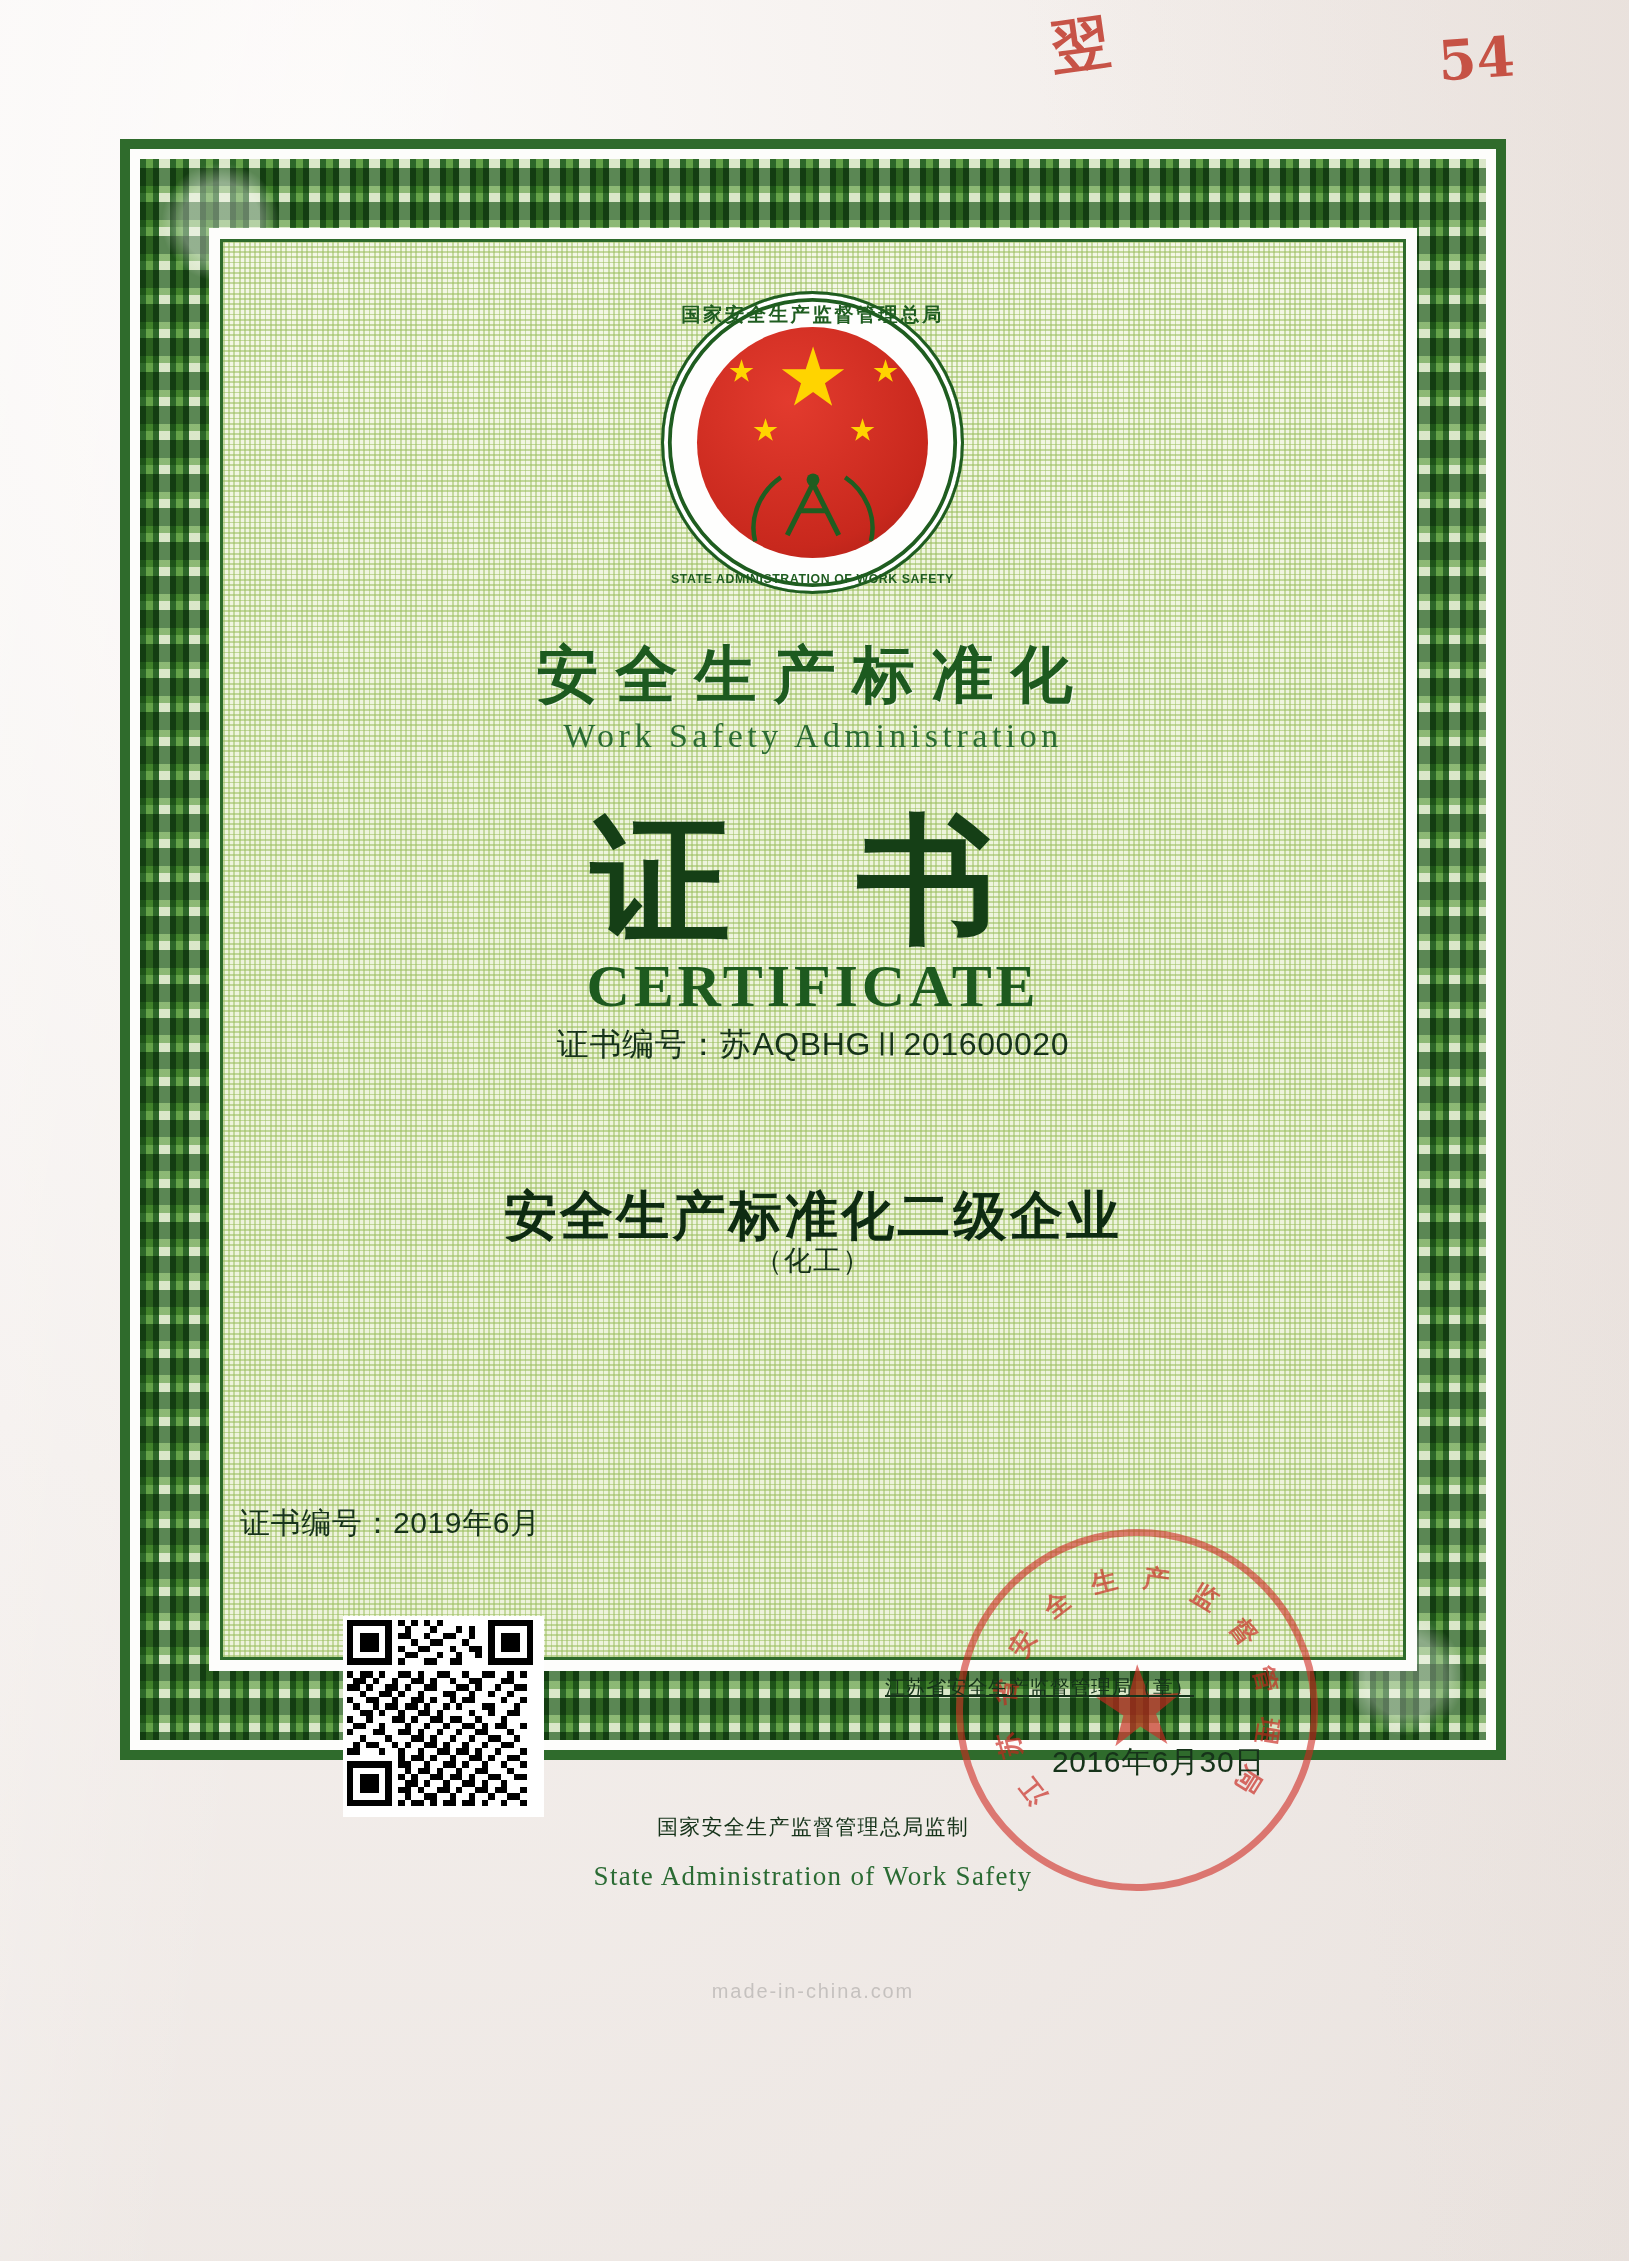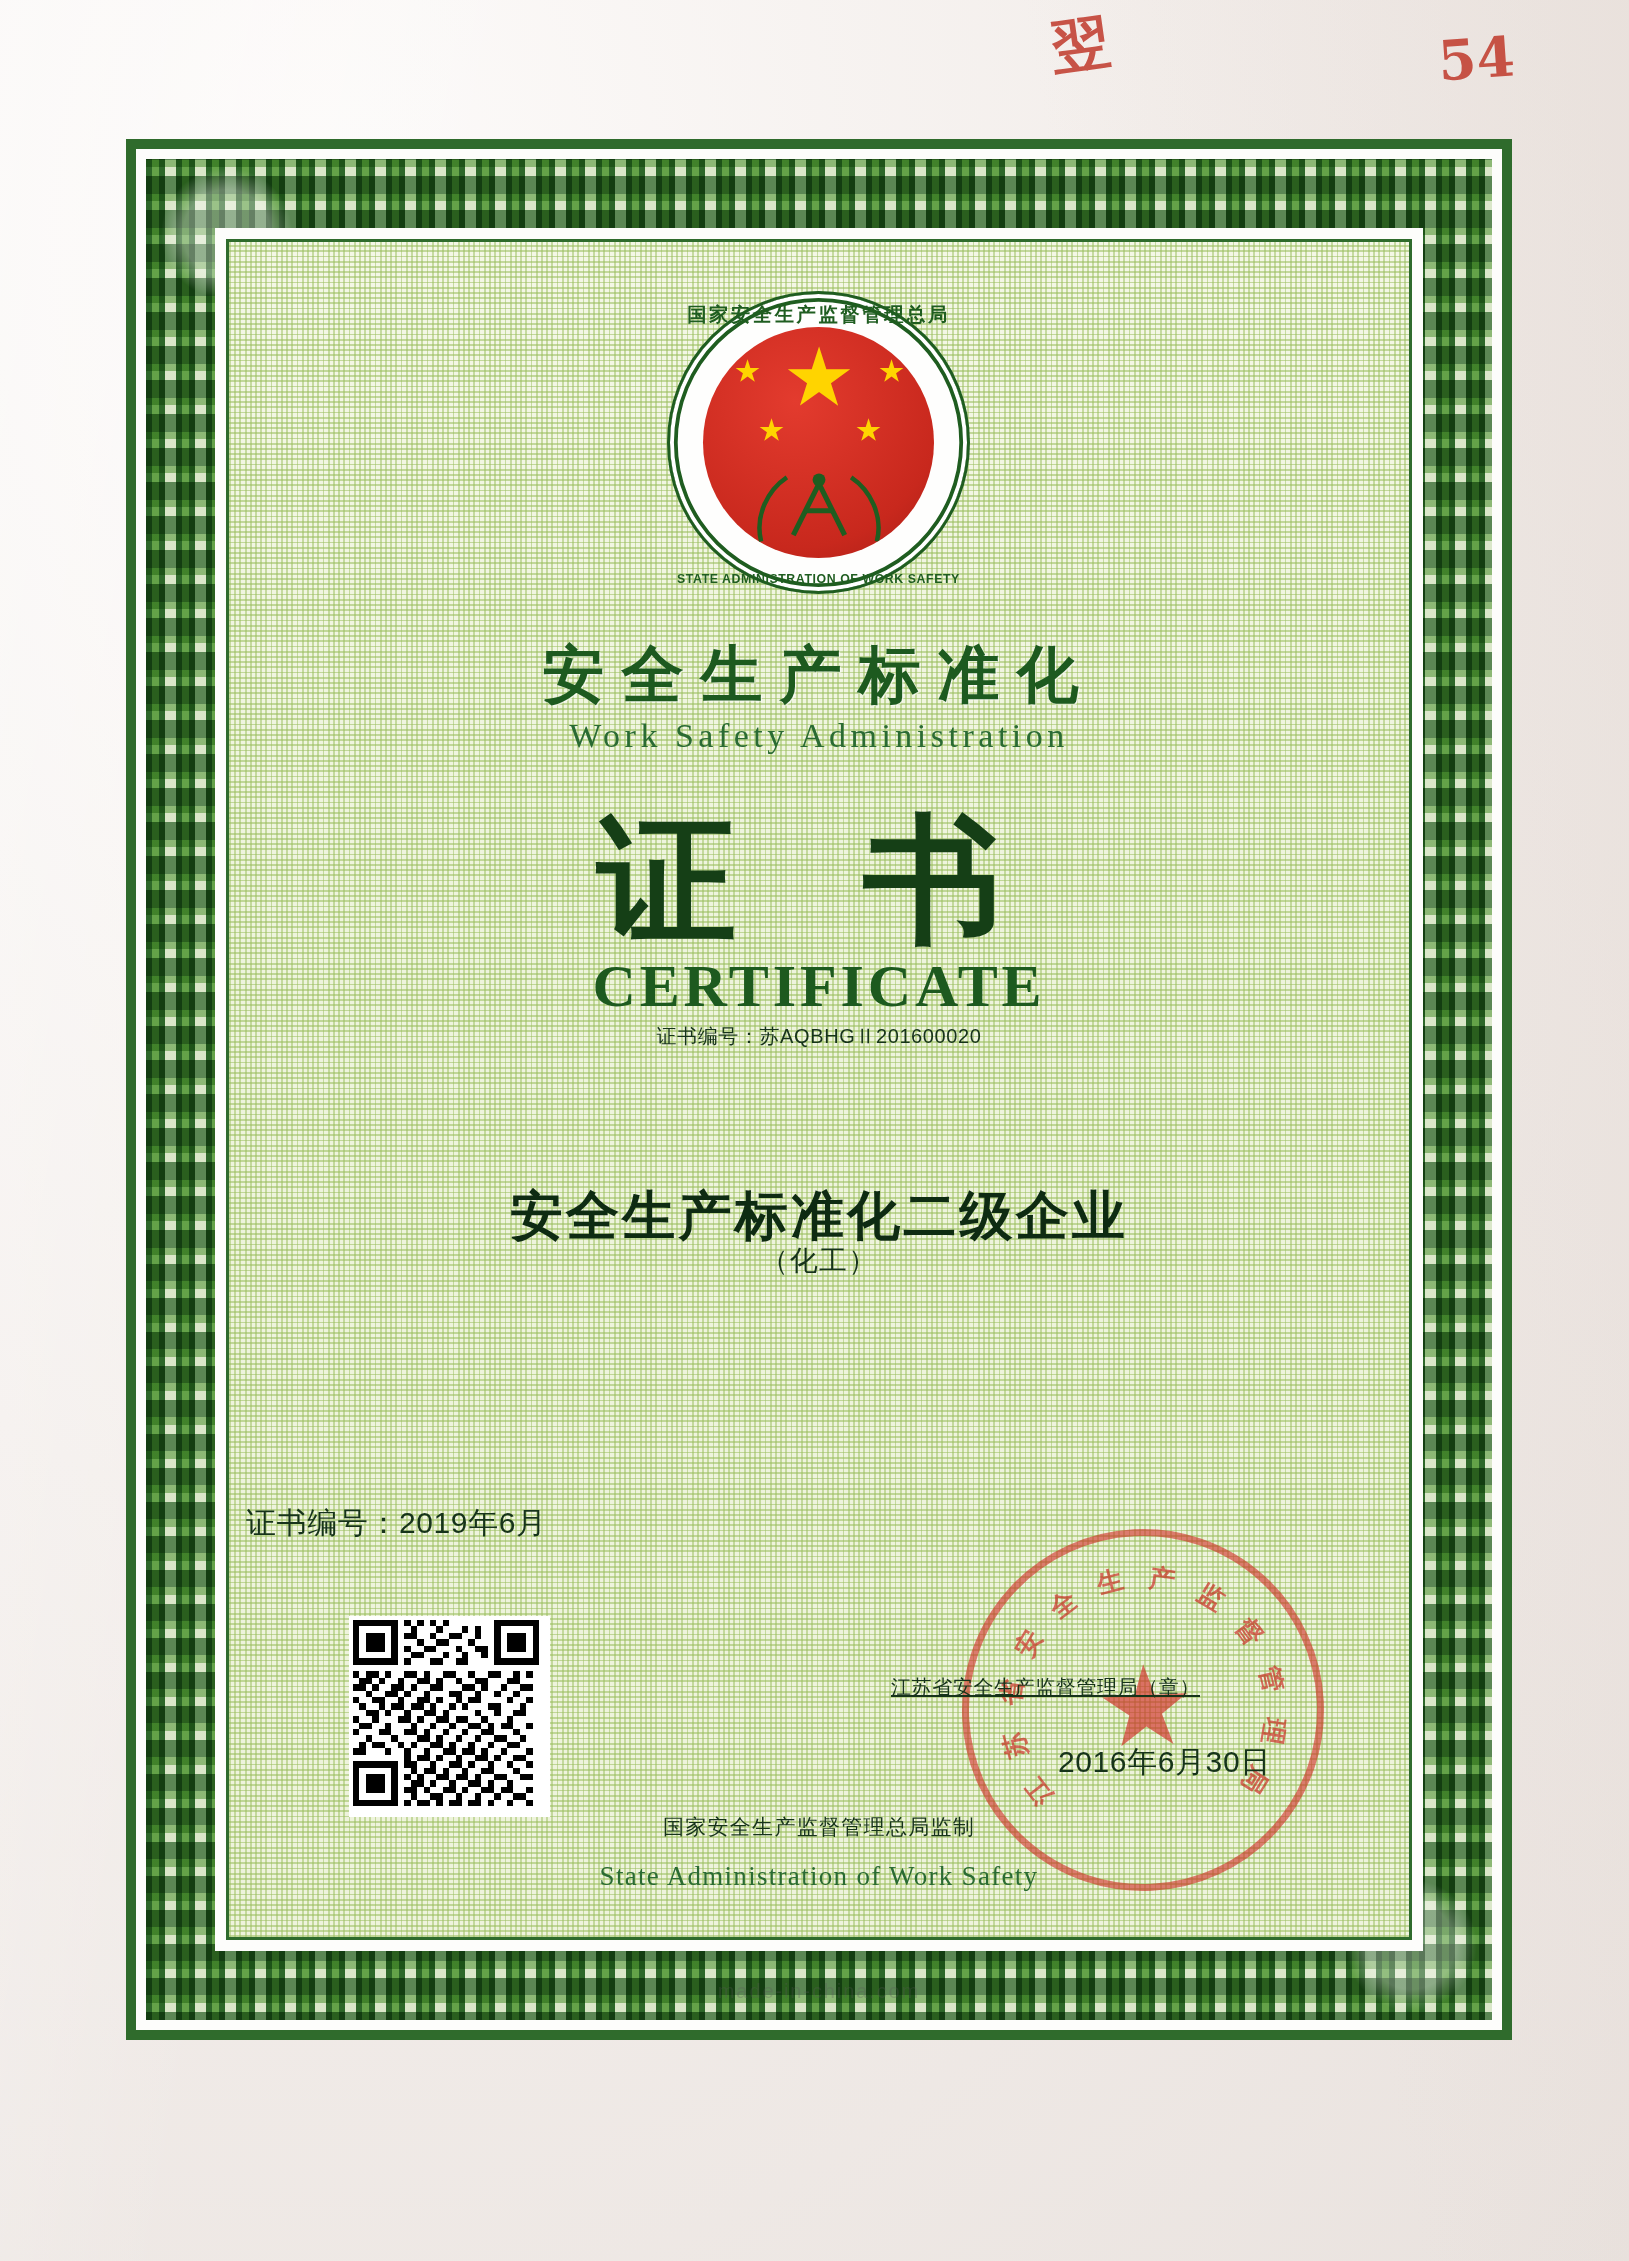--- a/index.html
+++ b/index.html
@@ -42,24 +42,24 @@
     opacity: .85;
     transform: rotate(-8deg);
     white-space: nowrap;
   }
   .hw-left { left: 1051px; top: 6.4px; font-size: 59px; letter-spacing: -3.9px; }
   .hw-right { left: 1438px; top: 26px; font-size: 55px; transform: rotate(-4deg); }
 
   
   .cert {
     position: absolute;
-    left: 126px;
+    left: 120px;
     top: 139px;
     width: 1386px;
-    height: 1901px;
+    height: 1621px;
   }
   .frame-outer {
     position: absolute;
     inset: 0;
     border: 10.3px solid #2f6b2c;
     background: #fdfdfb;
   }
   
   .frame-orn {
     position: absolute;
@@ -209,21 +209,21 @@
     font-family: "Liberation Serif", serif;
     font-weight: 700;
     font-size: 60px;
     letter-spacing: 3.9px;
     color: #1d5a1f;
   }
   .cert-no {
     position: absolute;
     left: 0; right: 0;
     top: 777px;
-    font-size: 20px;
+    font-size: 32px;
     letter-spacing: 0.6px;
     color: #16331a;
     font-family: "Liberation Sans", sans-serif;
   }
   .company {
     position: absolute;
     left: 0; right: 0;
     top: 851px;
     font-size: 32px;
     letter-spacing: 1.9px;

